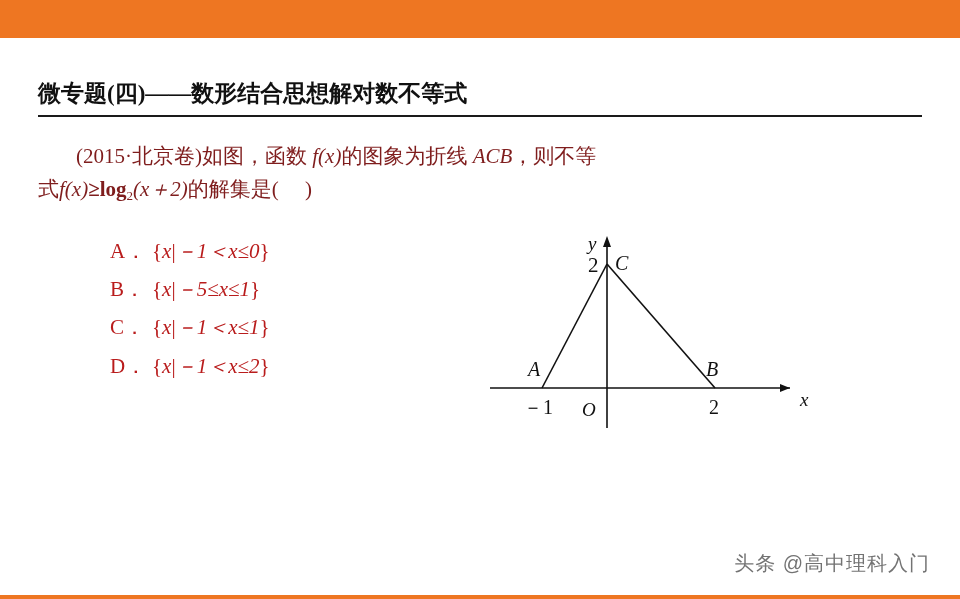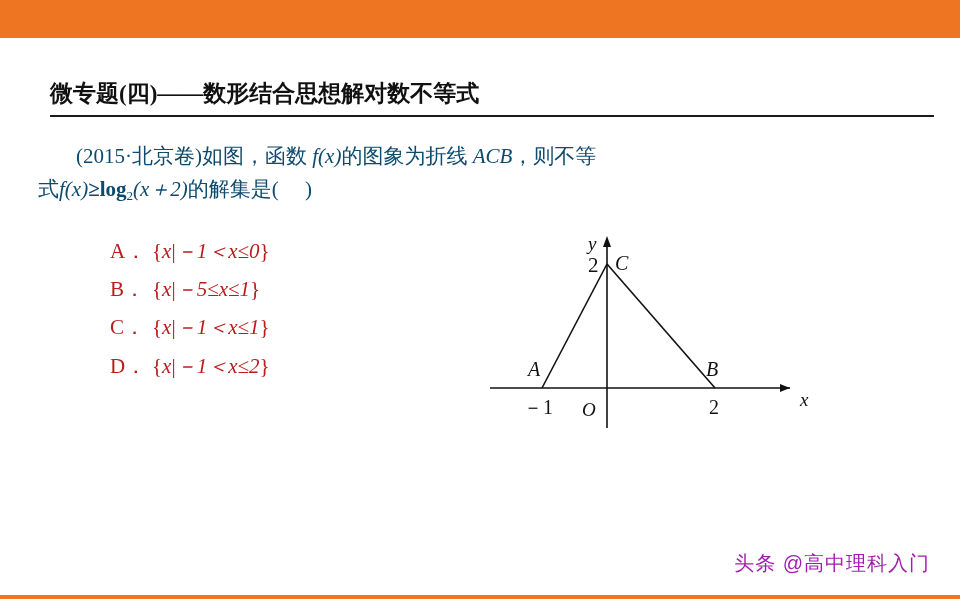--- a/index.html
+++ b/index.html
@@ -23,21 +23,21 @@
   .top-bar {
     position: absolute;
     left: 0;
     top: 0;
     width: 960px;
     height: 38px;
     background: #ee7622;
   }
   .title-block {
     position: absolute;
-    left: 50px;
+    left: 38px;
     top: 78px;
     width: 884px;
   }
   .title-text {
     font-family: "Liberation Serif", serif;
     font-weight: bold;
     font-size: 23px;
     color: #111111;
     letter-spacing: 0px;
     white-space: nowrap;
@@ -49,21 +49,21 @@
     background: #1a1a1a;
   }
   .body-block {
     position: absolute;
     left: 38px;
     top: 140px;
     width: 884px;
   }
   .stem {
     font-size: 21px;
-    color: #0c4a6e;
+    color: #7f1d1d;
     line-height: 1.55;
     text-indent: 38px;
   }
   .stem .math {
     font-family: "Liberation Serif", serif;
     font-style: italic;
   }
   .stem .upright {
     font-style: normal;
     font-weight: bold;
@@ -97,21 +97,21 @@
     top: 228px;
     width: 360px;
     height: 215px;
   }
   .footer {
     position: absolute;
     right: 30px;
     bottom: 22px;
     font-family: "Liberation Sans", sans-serif;
     font-size: 20px;
-    color: #a21caf;
+    color: #737373;
     letter-spacing: 1px;
   }
   .bottom-rule {
     position: absolute;
     left: 0;
     bottom: 0;
     width: 960px;
     height: 4px;
     background: #ee7622;
   }

